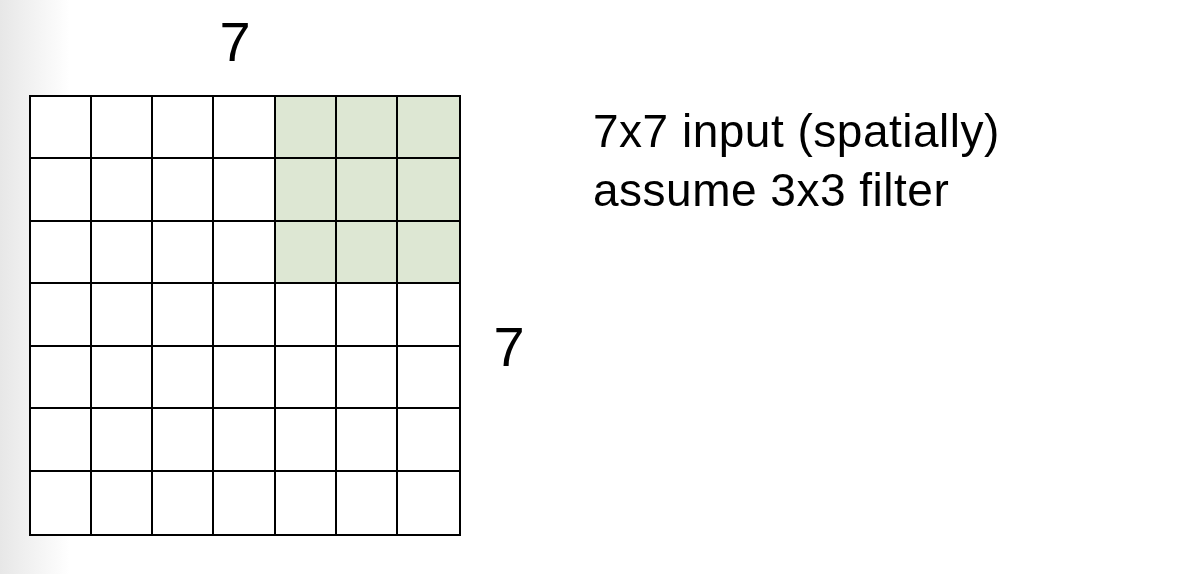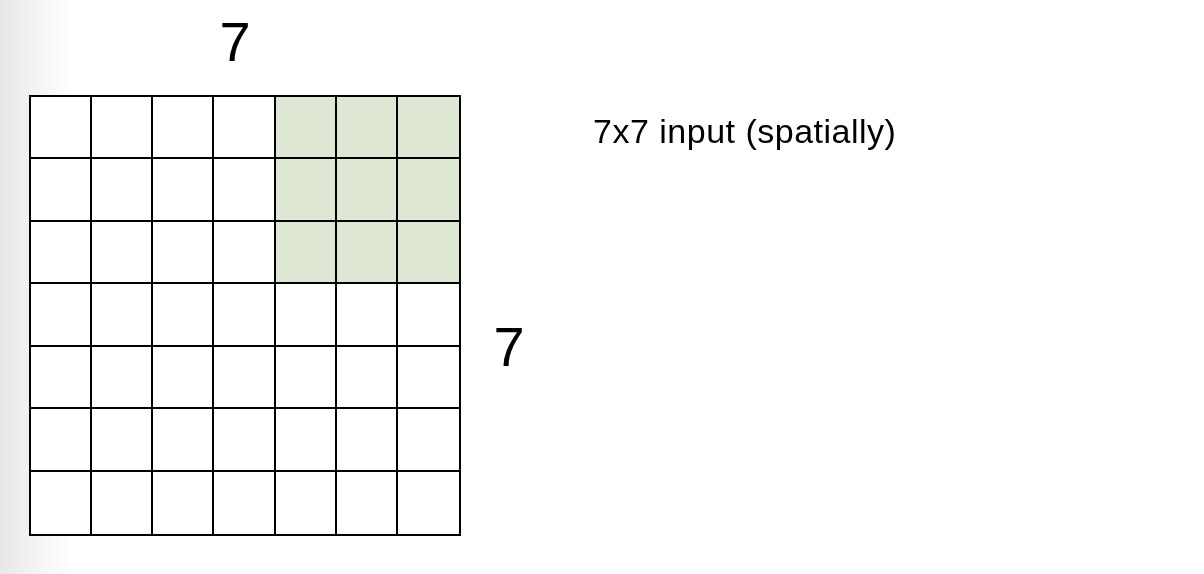--- a/index.html
+++ b/index.html
@@ -39,21 +39,21 @@
     position: absolute;
     left: 29px; top: 95px;
     width: 432px; height: 441px;
     display: grid;
     grid-template-columns: repeat(7, 1fr);
     grid-template-rows: repeat(7, 1fr);
   }
   .caption {
     position: absolute;
     left: 593px; top: 102px;
-    font-size: 34px;
+    font-size: 46px;
     line-height: 59px;
     letter-spacing: 0.5px;
     white-space: nowrap;
   }
   .cap-spacer { height: 59px; }
   .cap-line.bold { font-weight: bold; }
 </style>
 </head>
 <body>
 
@@ -111,15 +111,16 @@
       <div style="background: rgb(255, 255, 255); border-right: 2px solid rgb(0, 0, 0);"></div>
       <div style="background: rgb(255, 255, 255); border-right: 2px solid rgb(0, 0, 0);"></div>
       <div style="background: rgb(255, 255, 255); border-right: 2px solid rgb(0, 0, 0);"></div>
       <div style="background: rgb(255, 255, 255);"></div>
     </div>
 
   <div class="side-label">7</div>
 
   <div class="caption">
     <div class="cap-line">7x7 input (spatially)</div>
+    <div class="cap-line">assume 3x3 filter</div>
     <div class="cap-spacer"></div>
   </div>
 </div>
 
 </body></html>

